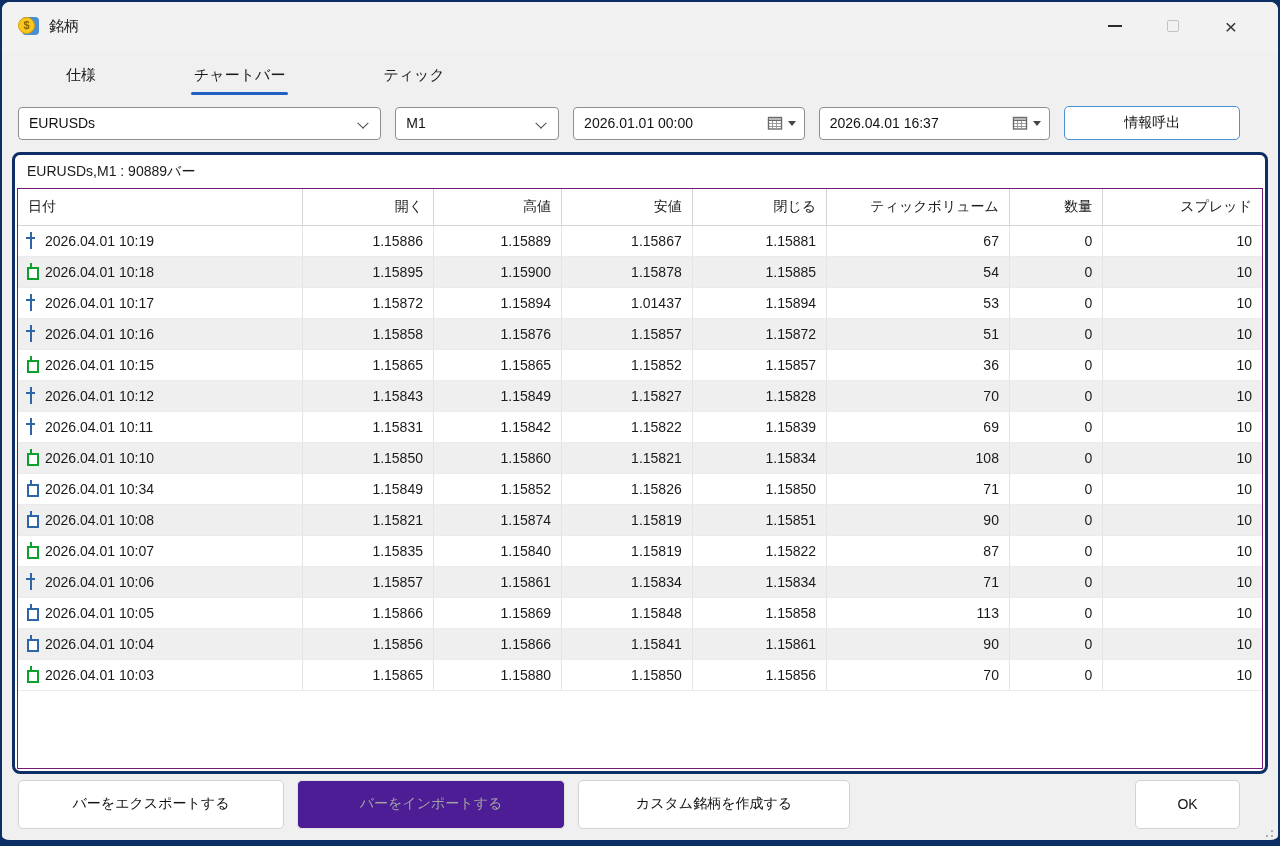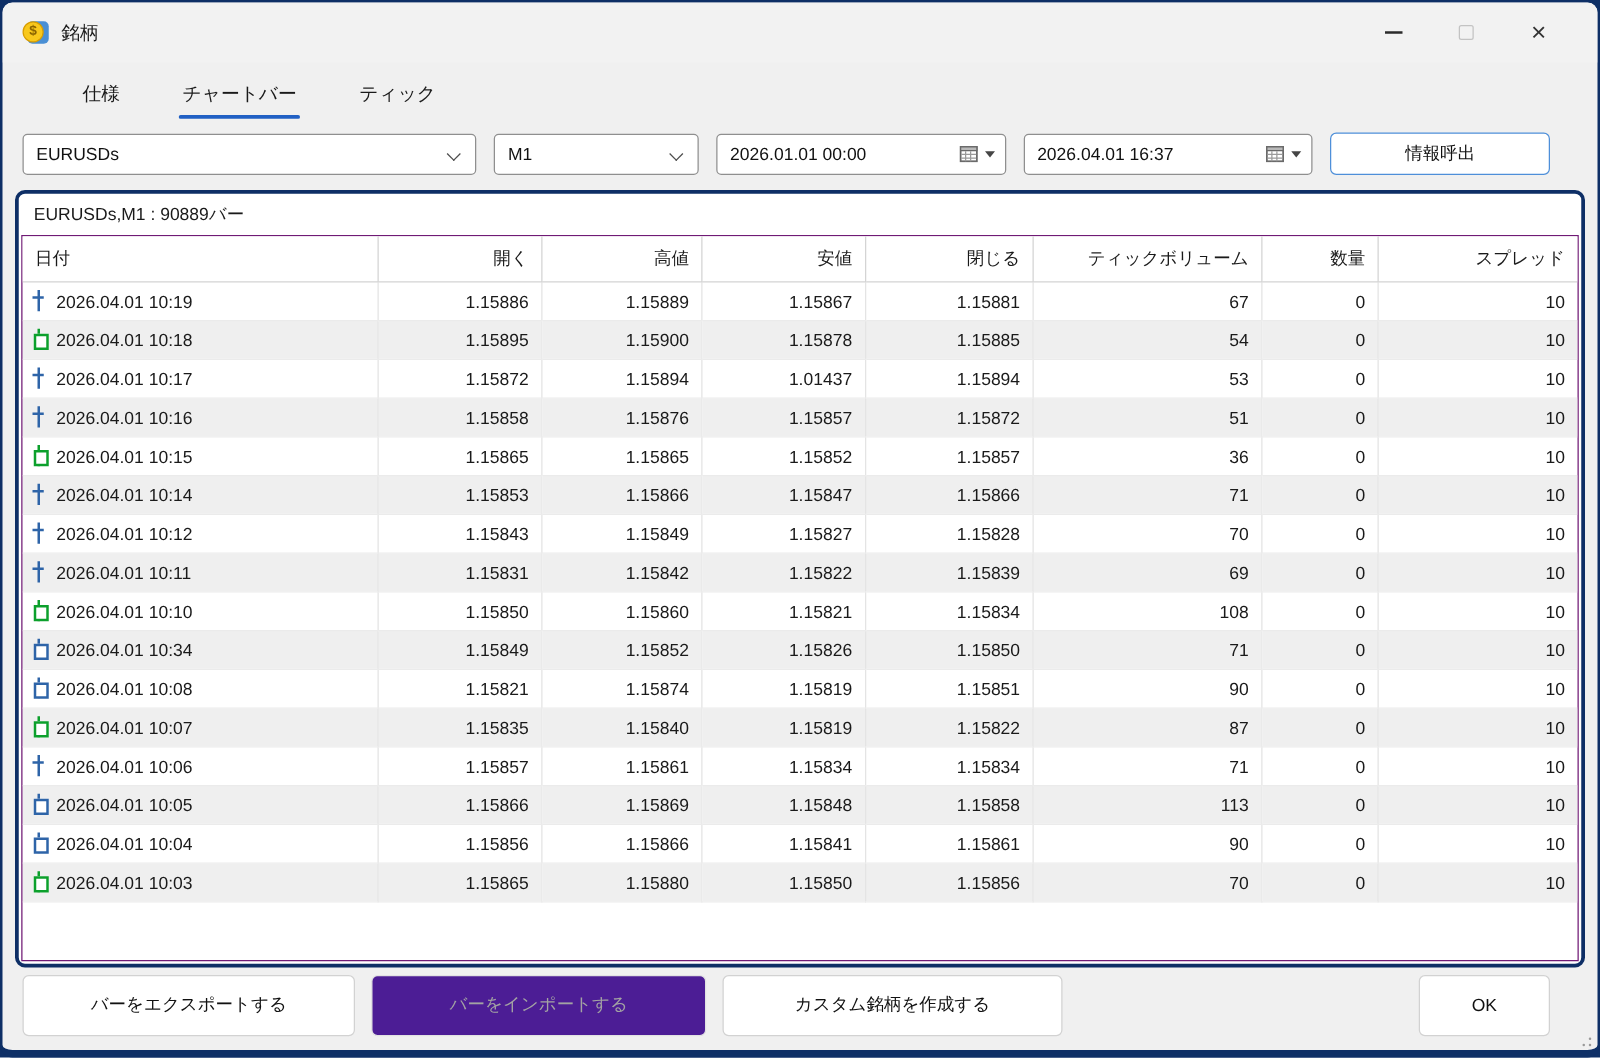--- a/index.html
+++ b/index.html
@@ -22,21 +22,21 @@
   .app-icon .sq { position: absolute; right: 0; top: 1px; width: 17px; height: 18px; border-radius: 4px; background: #4a8fd4; }
   .app-icon .coin { position: absolute; left: 0; top: 1px; width: 17px; height: 17px; border-radius: 50%; background: #f8c81c; border: 1px solid #d89d00; color: #8a6400; font-size: 11px; font-weight: bold; text-align: center; line-height: 15px; }
   .win-title { font-size: 15px; color: #1a1a1a; }
   .win-buttons { margin-left: auto; display: flex; align-items: center; padding-right: 18px; }
   .win-btn { width: 58px; height: 40px; display: flex; align-items: center; justify-content: center; cursor: default; }
   .min-glyph { width: 14px; height: 2px; background: #2b2b2b; }
   .max-glyph { width: 12px; height: 12px; border: 1.5px solid #c3c3c3; border-radius: 2px; }
   .close-glyph { font-size: 21px; color: #333; line-height: 1; font-weight: 300; }
 
   
-  .tabs { height: 50px; flex: none; display: flex; align-items: center; padding-left: 58px; gap: 38px; }
+  .tabs { height: 50px; flex: none; display: flex; align-items: center; padding-left: 58px; gap: 86px; }
   .tab { position: relative; font-size: 15px; color: #1a1a1a; padding: 8px 6px; }
   .tab.active::after { content: ""; position: absolute; left: 3px; right: 3px; bottom: -2px; height: 3px; border-radius: 2px; background: var(--accent, #2160c4); }
 
   
   .controls { flex: none; display: flex; align-items: center; gap: 14px; padding: 6px 38px 10px 16px; }
   .combo, .datefield {
     height: 33px; background: #fff; border: 1px solid #8f8f8f; border-radius: 4px;
     display: flex; align-items: center; font-size: 14px; color: #111; padding: 0 10px; position: relative;
   }
   .combo-sym { width: 364px; }
@@ -259,35 +259,20 @@
               <td>1.15852</td>
               <td>1.15857</td>
               <td>36</td>
               <td>0</td>
               <td>10</td>
             </tr>
             <tr>
               <td class="c-date">
                 <span class="cellflex">
                   <span class="bar-icon bar-doji"></span>
-                  <span>2026.04.01 10:14</span>
-                </span>
-              </td>
-              <td>1.15853</td>
-              <td>1.15866</td>
-              <td>1.15847</td>
-              <td>1.15866</td>
-              <td>71</td>
-              <td>0</td>
-              <td>10</td>
-            </tr>
-            <tr>
-              <td class="c-date">
-                <span class="cellflex">
-                  <span class="bar-icon bar-doji"></span>
                   <span>2026.04.01 10:12</span>
                 </span>
               </td>
               <td>1.15843</td>
               <td>1.15849</td>
               <td>1.15827</td>
               <td>1.15828</td>
               <td>70</td>
               <td>0</td>
               <td>10</td>

